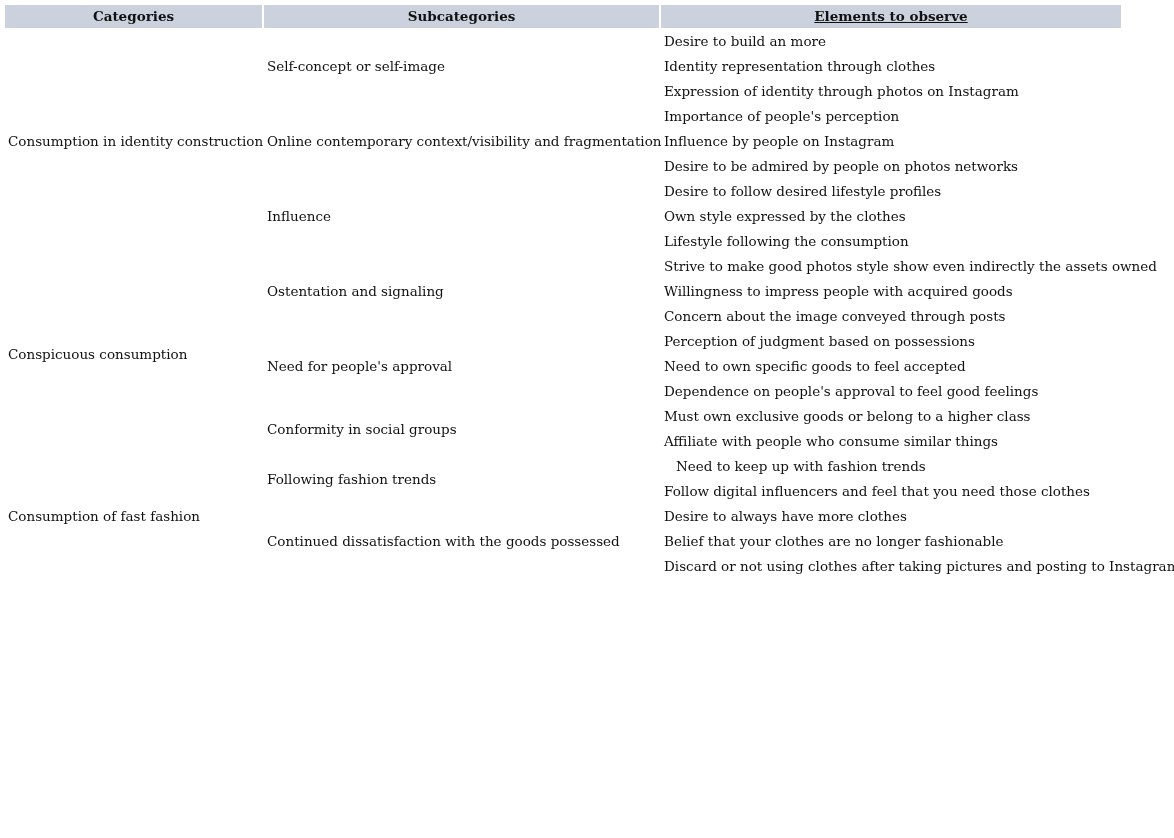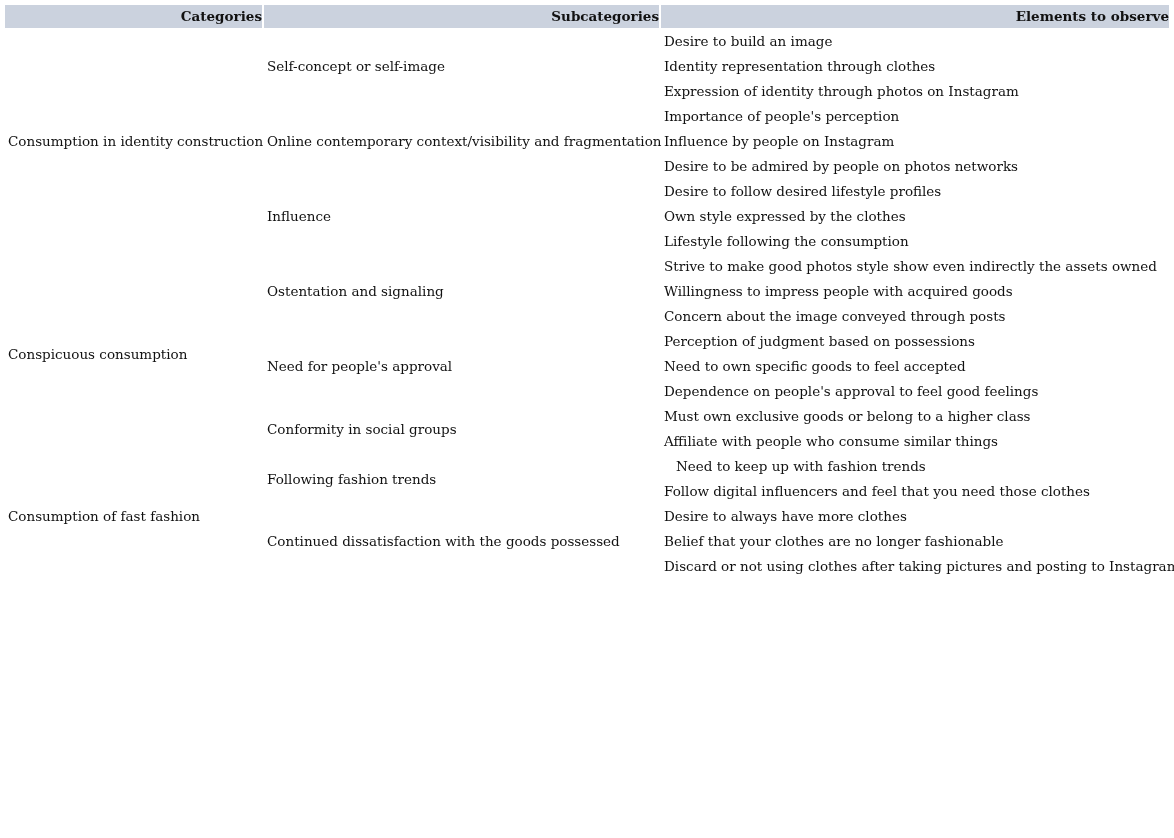--- a/index.html
+++ b/index.html
@@ -1,46 +1,46 @@
 <!DOCTYPE html>
 <html><head>
 <meta charset="utf-8">
 <style>
   html, body { margin:0; padding:0; background:#ffffff; }
   body { width:1174px; height:838px; position:relative; overflow:hidden;
          font-family:"DejaVu Serif","Liberation Serif",serif; color:#111; }
   .hdr { position:absolute; top:5px; height:23px; background:#cbd2de;
-         font-weight:bold; font-size:13.5px; text-align:right; line-height:23px; }
+         font-weight:bold; font-size:13.5px; text-align:center; line-height:23px; }
   .cell { position:absolute; font-size:13.5px; line-height:25px; white-space:nowrap; }
 </style>
 </head>
 <body>
 
 <div>
   <div class="hdr" style="left:5px;width:257px;">Categories</div>
   <div class="hdr" style="left:264px;width:395px;">Subcategories</div>
-  <div class="hdr" style="left:661px;width:508px;">Elements to observe</div>
+  <div class="hdr" style="left:661px;width:460px;text-decoration:underline;">Elements to observe</div>
 
   <div id="cat-col">
       <div class="cell" style="left: 8px; top: 129px;">Consumption in identity construction</div>
       <div class="cell" style="left: 8px; top: 341.5px;">Conspicuous consumption</div>
       <div class="cell" style="left: 8px; top: 504px;">Consumption of fast fashion</div>
     </div>
   <div id="sub-col">
       <div class="cell" style="left: 267px; top: 54px;">Self-concept or self-image</div>
       <div class="cell" style="left: 267px; top: 129px;">Online contemporary context/visibility and fragmentation</div>
       <div class="cell" style="left: 267px; top: 204px;">Influence</div>
       <div class="cell" style="left: 267px; top: 279px;">Ostentation and signaling</div>
       <div class="cell" style="left: 267px; top: 354px;">Need for people's approval</div>
       <div class="cell" style="left: 267px; top: 416.5px;">Conformity in social groups</div>
       <div class="cell" style="left: 267px; top: 466.5px;">Following fashion trends</div>
       <div class="cell" style="left: 267px; top: 529px;">Continued dissatisfaction with the goods possessed</div>
     </div>
   <div id="el-col">
-      <div class="cell" style="left: 664px; top: 29px;">Desire to build an image</div>
+      <div class="cell" style="left: 664px; top: 29px;">Desire to build an more</div>
       <div class="cell" style="left: 664px; top: 54px;">Identity representation through clothes</div>
       <div class="cell" style="left: 664px; top: 79px;">Expression of identity through photos on Instagram</div>
       <div class="cell" style="left: 664px; top: 104px;">Importance of people's perception</div>
       <div class="cell" style="left: 664px; top: 129px;">Influence by people on Instagram</div>
       <div class="cell" style="left: 664px; top: 154px;">Desire to be admired by people on photos networks</div>
       <div class="cell" style="left: 664px; top: 179px;">Desire to follow desired lifestyle profiles</div>
       <div class="cell" style="left: 664px; top: 204px;">Own style expressed by the clothes</div>
       <div class="cell" style="left: 664px; top: 229px;">Lifestyle following the consumption</div>
       <div class="cell" style="left: 664px; top: 254px;">Strive to make good photos style show even indirectly the assets owned</div>
       <div class="cell" style="left: 664px; top: 279px;">Willingness to impress people with acquired goods</div>

